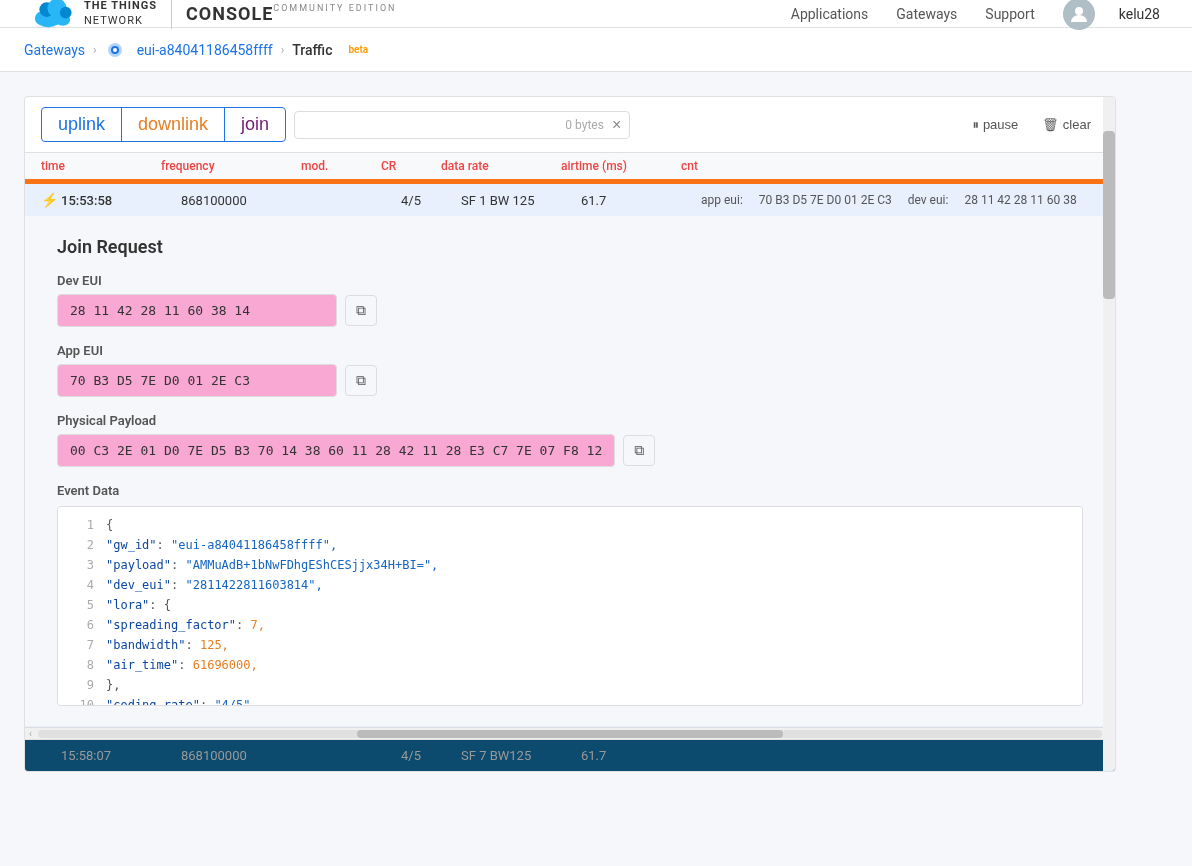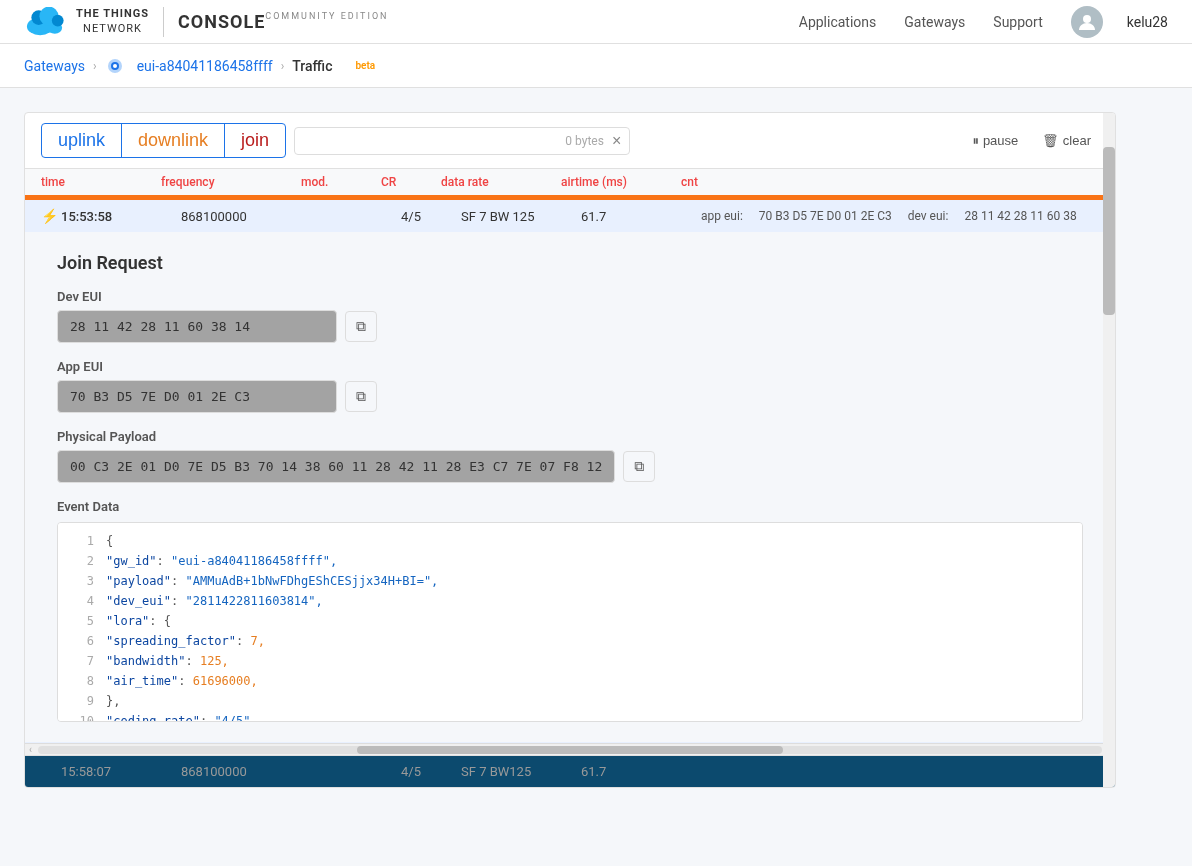--- a/index.html
+++ b/index.html
@@ -2,26 +2,25 @@
 <html><head>
   <meta charset="utf-8">
   <style>
     * { box-sizing: border-box; margin: 0; padding: 0; }
     body { font-family: -apple-system, BlinkMacSystemFont, 'Segoe UI', Roboto, sans-serif; font-size: 13px; background: #f5f7fa; color: #333; }
 
     
     .header {
       background: #fff;
       border-bottom: 1px solid #e0e0e0;
-      height: 44px;
+      height: 28px;
       display: flex;
       align-items: center;
       justify-content: space-between;
-      padding: 0 24px;
-      text-align: center;
+      padding: 0 32px;
     }
     .header-left {
       display: flex;
       align-items: center;
       gap: 12px;
     }
     .logo-area {
       display: flex;
       align-items: center;
       gap: 8px;
@@ -117,21 +116,21 @@
       height: 20px;
     }
     .breadcrumb-current {
       color: #333;
       font-weight: 500;
     }
     .beta-badge {
       font-size: 10px;
       color: #ff9900;
       font-weight: 600;
-      margin-left: 15px;
+      margin-left: 8px;
       vertical-align: super;
     }
 
     
     .main-content {
       padding: 24px;
       max-width: 1140px;
     }
 
     
@@ -161,21 +160,21 @@
       border: none;
       background: transparent;
       cursor: pointer;
       color: #1c73e8;
     }
     .tab-btn:not(:last-child) {
       border-right: 1px solid #1c73e8;
     }
     .tab-uplink { color: #1c73e8; }
     .tab-downlink { color: #e67e22; }
-    .tab-join { color: #b91c1c; }
+    .tab-join { color: #701a75; }
 
     .search-area {
       flex: 1;
       display: flex;
       align-items: center;
       border: 1px solid #ddd;
       border-radius: 4px;
       padding: 4px 8px;
       margin-left: 0;
     }
@@ -275,21 +274,21 @@
       font-weight: 600;
       color: #555;
       margin-bottom: 6px;
     }
     .field-value-row {
       display: flex;
       align-items: center;
       gap: 8px;
     }
     .field-value {
-      background: #a3a3a3;
+      background: #f9a8d4;
       border: 1px solid #ddd;
       border-radius: 4px;
       padding: 8px 12px;
       font-family: monospace;
       font-size: 13px;
       color: #333;
       min-width: 280px;
     }
     .copy-btn {
       background: none;
@@ -489,21 +488,21 @@
     </div>
 
     <div class="traffic-row">
       <div class="traffic-row-header">
         <span class="row-icon">⚡</span>
         <span class="time-val">15:53:58</span>
         <span class="freq-val">868100000</span>
         <span class="mod-val"></span>
         <span class="cr-val">4/5</span>
         <span class="datarate-val">
-          <span>SF 7</span> <span>BW</span> <span>125</span>
+          <span>SF 1</span> <span>BW</span> <span>125</span>
         </span>
         <span class="airtime-val">61.7</span>
         <div class="eui-section">
           <span>app eui:</span>
           <span>70 B3 D5 7E D0 01 2E C3</span>
           <span>dev eui:</span>
           <span>28 11 42 28 11 60 38</span>
         </div>
       </div>
 

